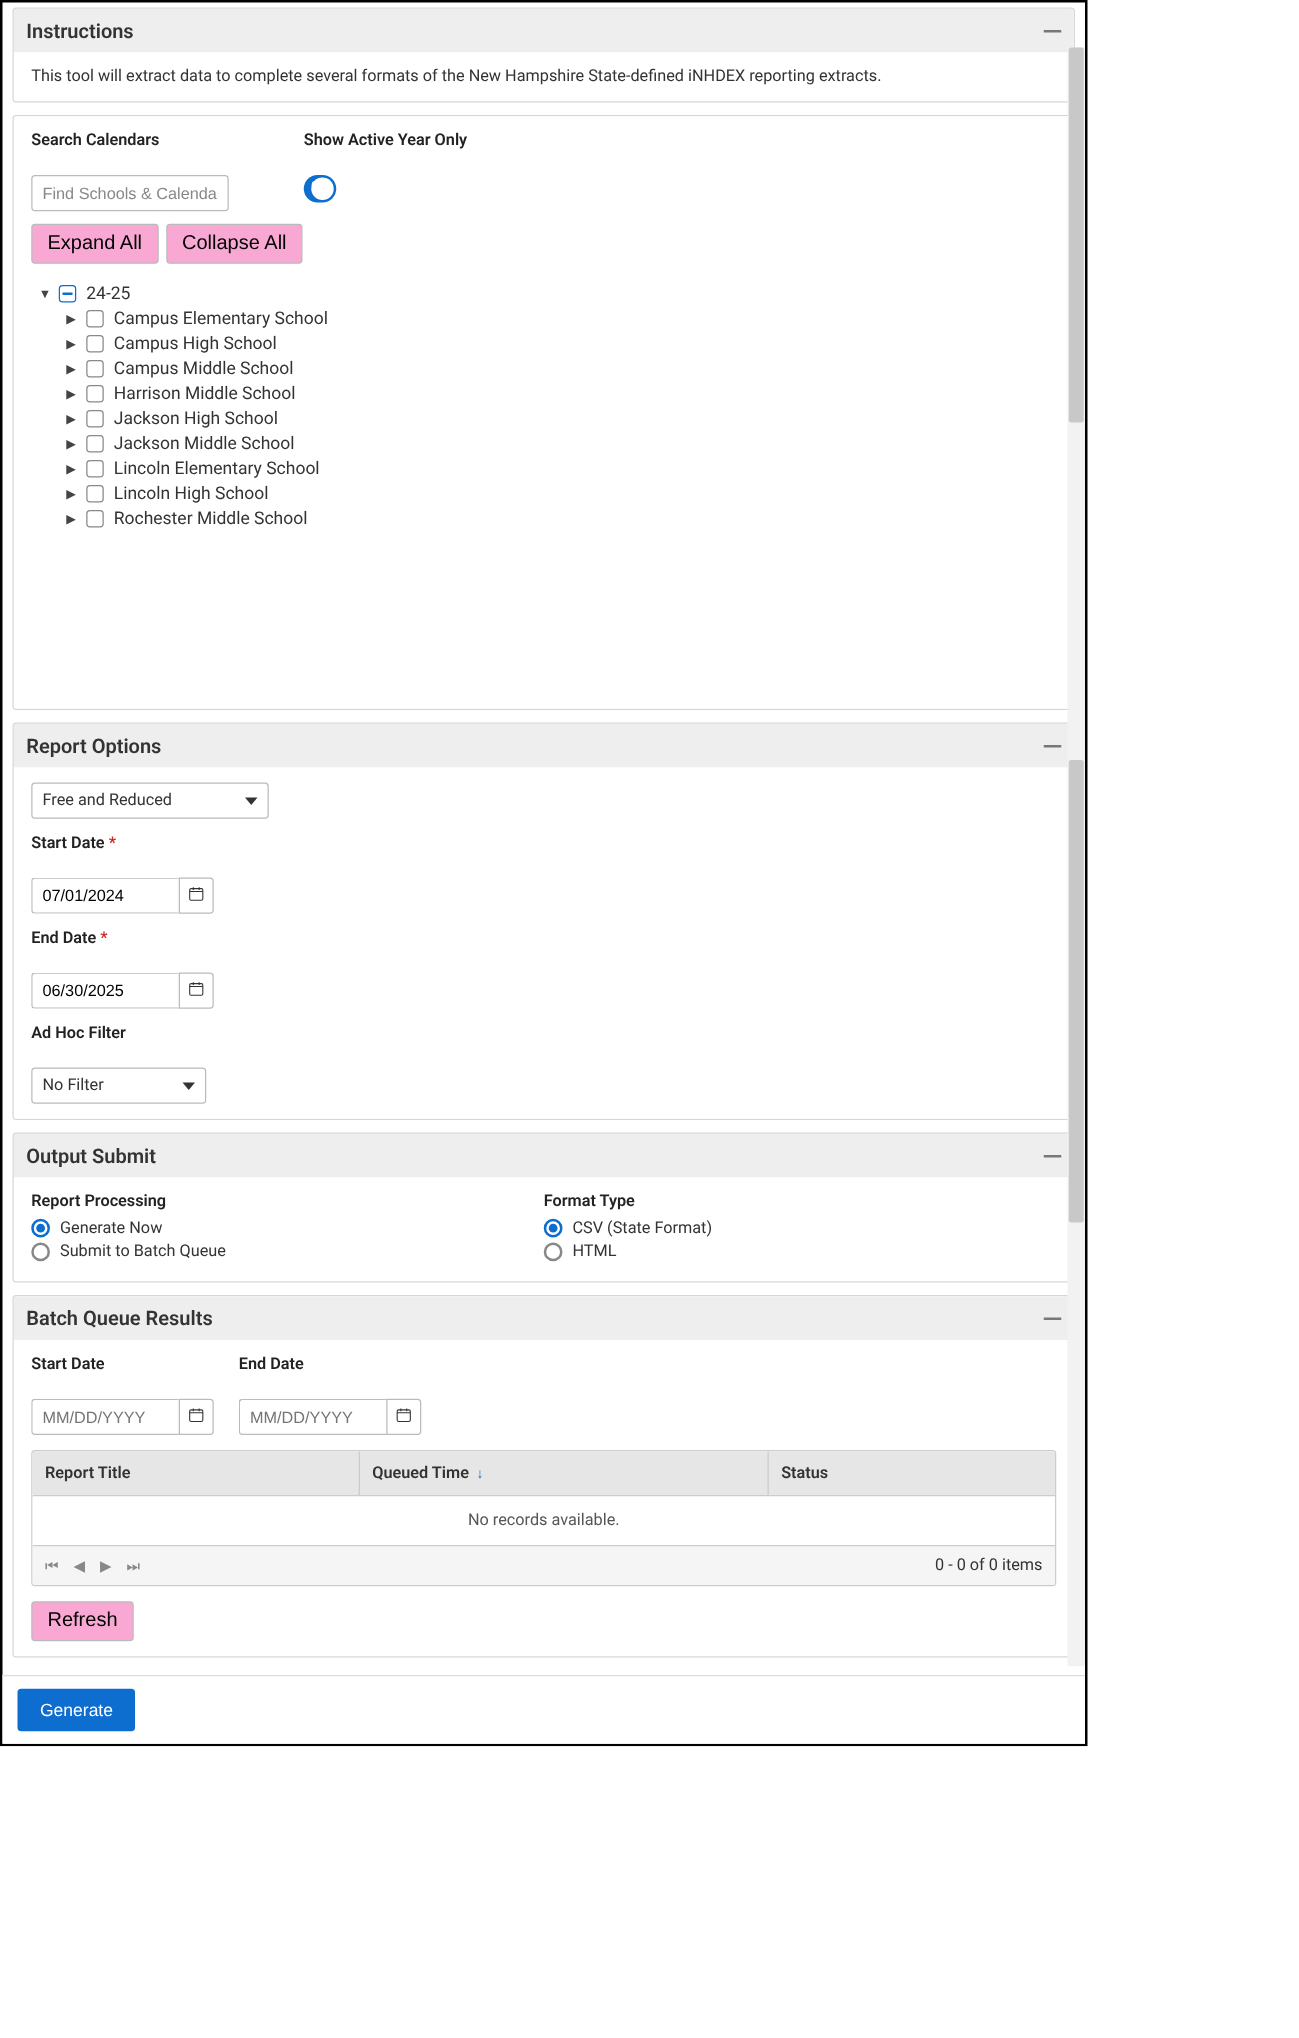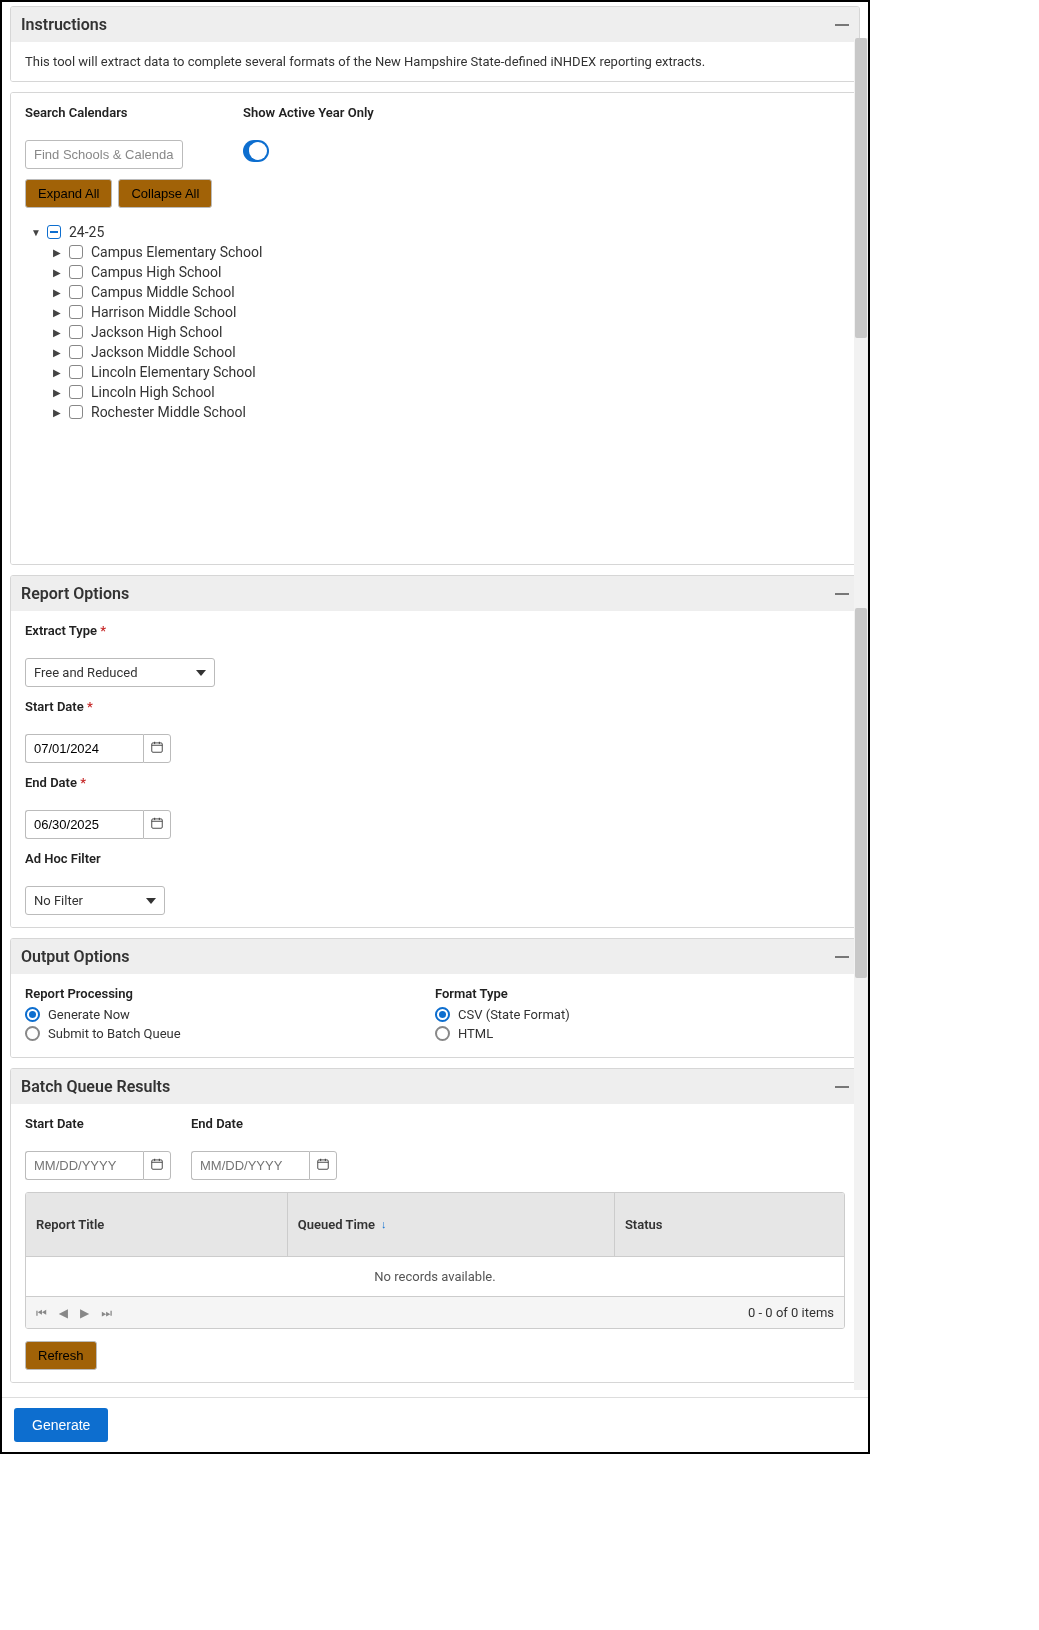--- a/index.html
+++ b/index.html
@@ -94,23 +94,23 @@
     position: absolute; left: 6px; top: 4px;
     color: #fff; font-size: 9px; font-weight: 600;
   }
   .toggle-knob {
     position: absolute; right: 2px; top: 2px;
     width: 18px; height: 18px; border-radius: 50%;
     background: #fff;
   }
   .btn {
     border: 1px solid #bbb;
-    background: #a16207;
+    background: #f9a8d4;
     padding: 6px 12px;
-    font-size: 13px;
+    font-size: 16px;
     border-radius: 3px;
     cursor: pointer;
   }
   .btn-row { display: flex; gap: 6px; margin-top: 10px; }
   .tree { margin-top: 14px; font-size: 14px; }
   .tree-row {
     display: flex; align-items: center; gap: 6px;
     padding: 2px 0;
   }
   .tree-caret { width: 10px; color: #444; font-size: 10px; user-select: none; }
@@ -158,21 +158,21 @@
   .radio.checked { border-color: #0d6ecf; }
   .radio.checked::after {
     content: ""; position: absolute; left: 2px; top: 2px;
     width: 7px; height: 7px; border-radius: 50%; background: #0d6ecf;
   }
   .results-table {
     border: 1px solid #ccc; border-radius: 3px; overflow: hidden;
     margin-top: 12px;
   }
   .thead { display: flex; background: #e6e6e6; font-weight: 600; font-size: 13px; }
-  .th { padding: 24px 10px; border-right: 1px solid #ccc; display: flex; align-items: center; gap: 6px; }
+  .th { padding: 10px 10px; border-right: 1px solid #ccc; display: flex; align-items: center; gap: 6px; }
   .th:last-child { border-right: none; }
   .sort-arrow { color: #0d6ecf; font-size: 11px; }
   .tbody-empty {
     text-align: center; padding: 12px; color: #555; background: #fff;
     border-top: 1px solid #ccc;
   }
   .pager {
     display: flex; align-items: center; justify-content: space-between;
     padding: 8px 10px; background: #f5f5f5; border-top: 1px solid #ccc;
   }
@@ -285,21 +285,20 @@
       </div>
     </div>
 
     <div class="section">
       <div class="section-header">
         <span>Report Options</span>
         <span class="collapse-line"></span>
       </div>
       <div class="section-body">
         <div class="field" style="margin-bottom:12px;">
-          <span class="label"><span>Extract Type</span> <span class="req">*</span></span>
           <div class="select" style="width:190px;">
             <span>Free and Reduced</span><span class="select-caret"></span>
           </div>
         </div>
         <div class="field" style="margin-bottom:12px;">
           <span class="label"><span>Start Date</span> <span class="req">*</span></span>
           <div class="date-wrap">
             <input class="date-input" value="07/01/2024" style="">
             <div class="date-btn">
               <span class="cal-icon"><svg viewBox="0 0 24 24">
@@ -325,21 +324,21 @@
           <span class="label">Ad Hoc Filter</span>
           <div class="select" style="width:140px;">
             <span>No Filter</span><span class="select-caret"></span>
           </div>
         </div>
       </div>
     </div>
 
     <div class="section">
       <div class="section-header">
-        <span>Output Options</span>
+        <span>Output Submit</span>
         <span class="collapse-line"></span>
       </div>
       <div class="section-body">
         <div class="two-col">
           <div>
             <div class="label" style="margin-bottom:6px;">Report Processing</div>
             <div class="radio-row">
               <span class="radio checked"></span>
               <span>Generate Now</span>
             </div>

